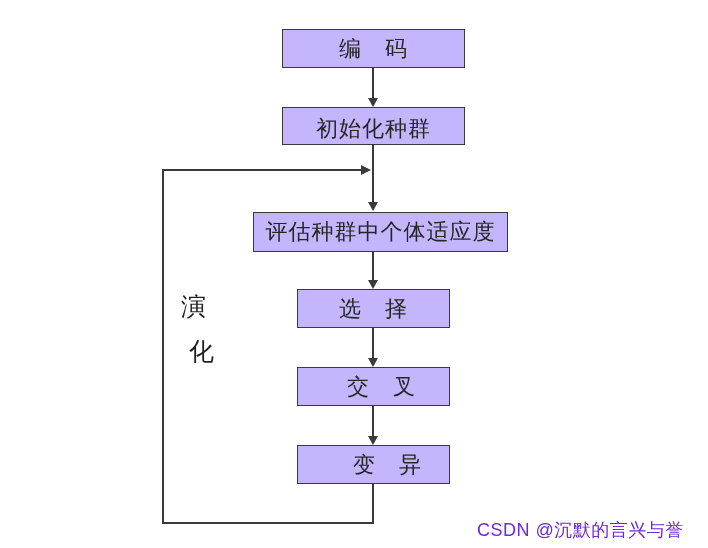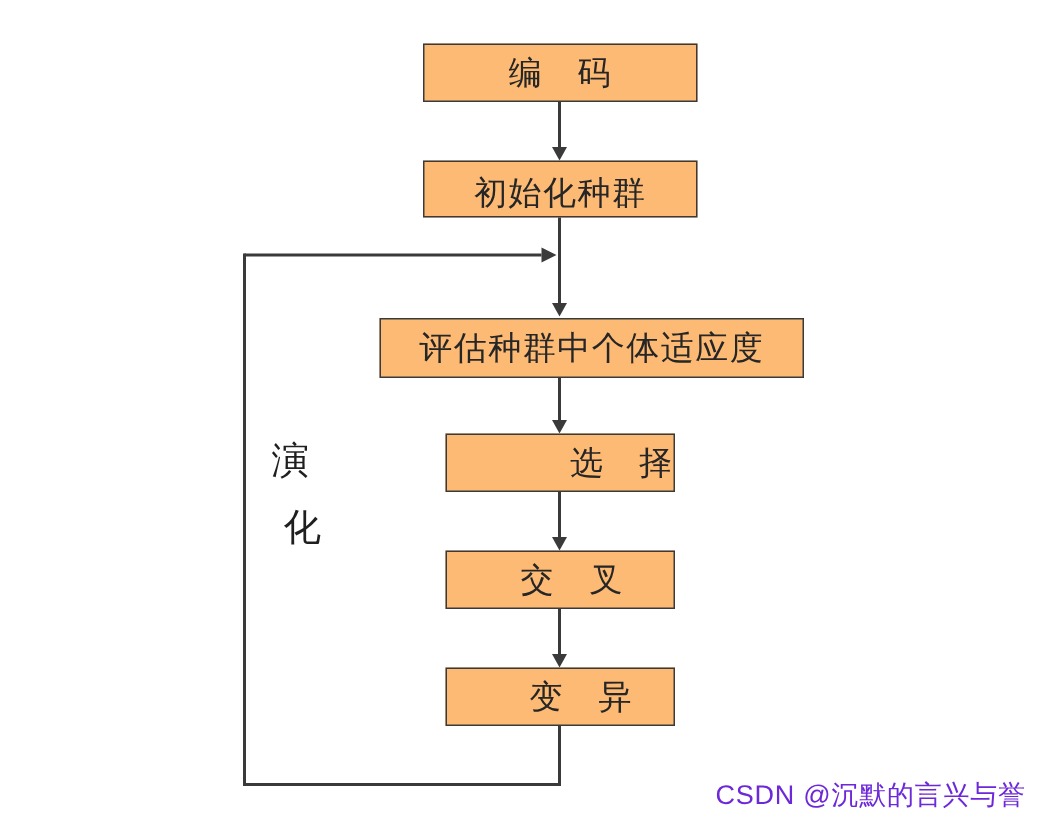--- a/index.html
+++ b/index.html
@@ -12,21 +12,21 @@
     width: 708px;
     height: 548px;
     background: #ffffff;
     overflow: hidden;
     font-family: "Liberation Serif", "DejaVu Serif", serif;
   }
   .node {
     position: absolute;
     box-sizing: border-box;
     border: 1.5px solid #3a3a3a;
-    background: #fdba74;
+    background: #c4b5fd;
     display: flex;
     align-items: center;
     justify-content: center;
     font-size: 22px;
     color: #262626;
     letter-spacing: 1px;
     white-space: nowrap;
   }
   .vline {
     position: absolute;
@@ -77,25 +77,25 @@
 <div id="canvas">
 
   <div class="node" style="left:282px; top:29px;  width:183px; height:39px;">
     <span>编　码</span>
   </div>
 
   <div class="node" style="left:282px; top:107px; width:183px; height:38px;align-items:flex-end;">
     <span>初始化种群</span>
   </div>
 
-  <div class="node" style="left:253px; top:212px; width:283px; height:40px;">
+  <div class="node" style="left:253px; top:212px; width:255px; height:40px;">
     <span>评估种群中个体适应度</span>
   </div>
 
-  <div class="node" style="left:297px; top:289px; width:153px; height:39px;justify-content:flex-end;">
+  <div class="node" style="left:297px; top:289px; width:153px; height:39px;">
     <span>选　择</span>
   </div>
 
   <div class="node" style="left:297px; top:367px; width:153px; height:39px;padding-left:16px;">
     <span>交　叉</span>
   </div>
 
   <div class="node" style="left:297px; top:445px; width:153px; height:39px;padding-left:28px;">
     <span>变　异</span>
   </div>

